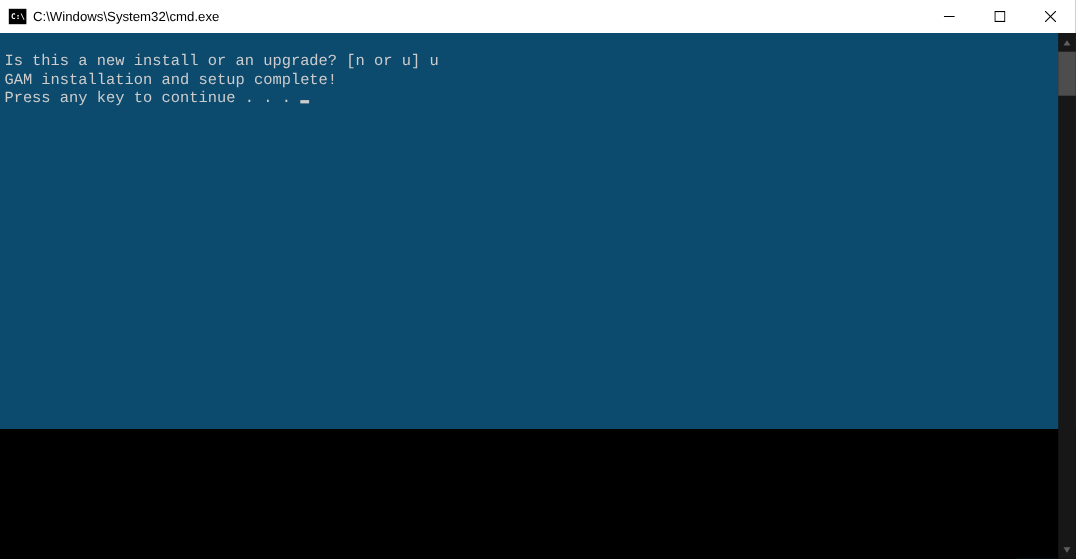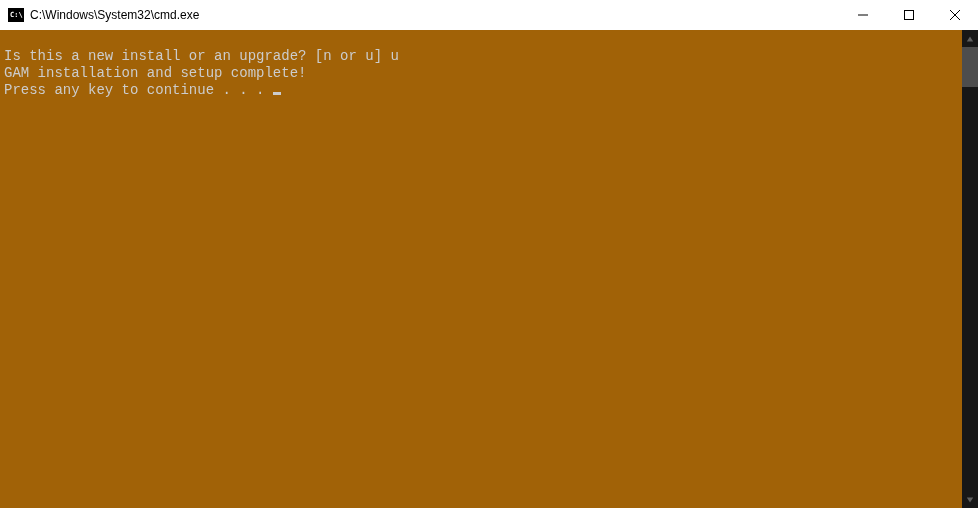--- a/index.html
+++ b/index.html
@@ -64,22 +64,22 @@
     .win-btn svg {
       width: 10px;
       height: 10px;
       stroke: #000;
       stroke-width: 1;
       fill: none;
     }
     .content-area {
       position: relative;
       width: 100%;
-      height: 478px;
-      background: #a16207;
+      height: 360px;
+      background: #0c4a6e;
     }
     .terminal {
       position: absolute;
       left: 0;
       top: 0;
       width: 962px;
       height: 100%;
       padding: 18px 6px 6px 4px;
       font-family: Consolas, "Courier New", monospace;
       font-size: 14px;

